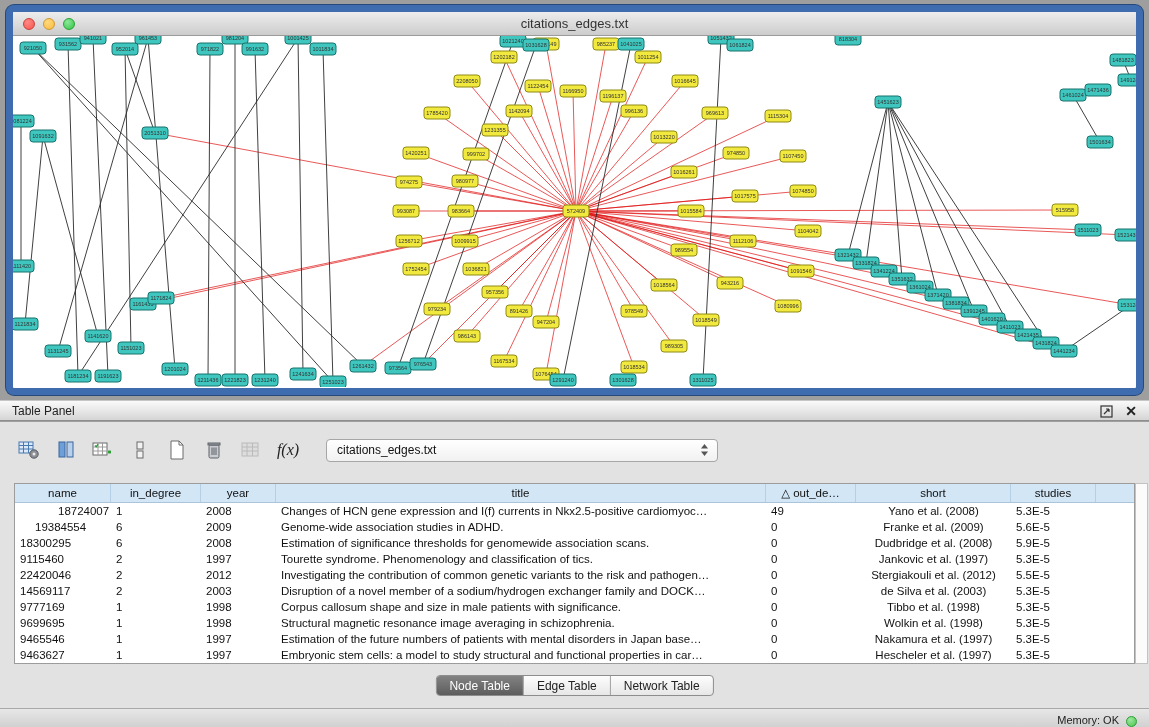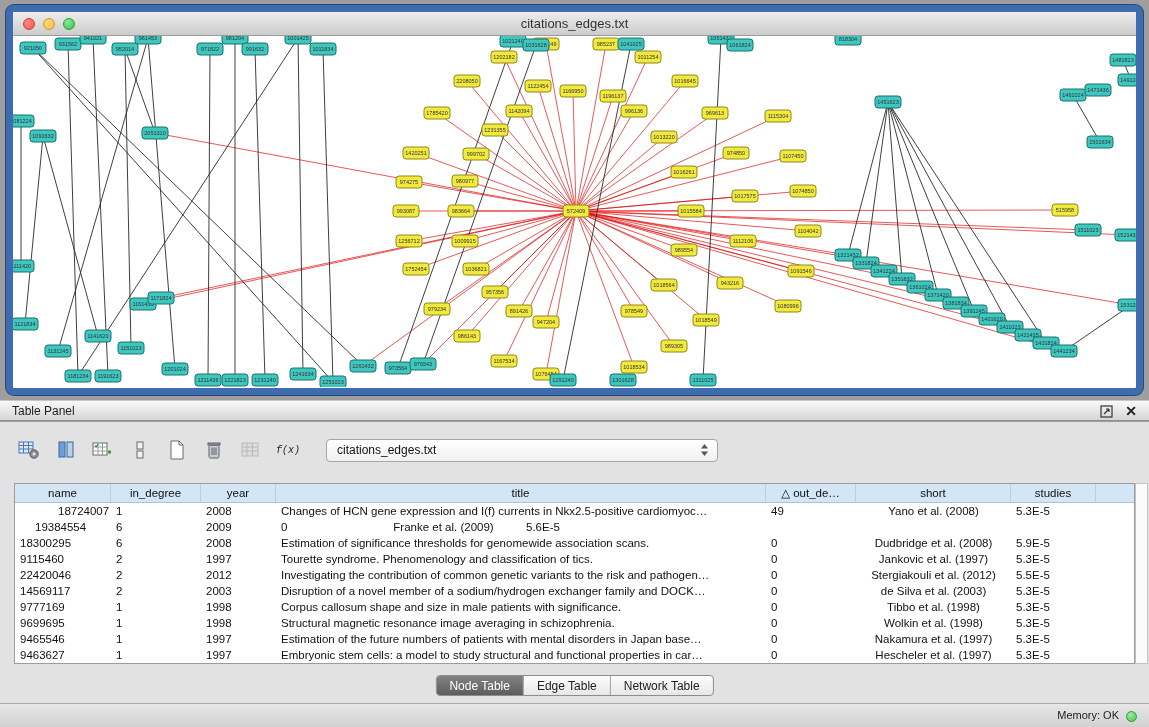--- a/index.html
+++ b/index.html
@@ -24,21 +24,21 @@
     background:linear-gradient(#fafafa,#d5d5d5); border-top:1px solid #c6c6c6; border-bottom:1px solid #8e8e8e; }
   #panel-title { position:absolute; left:12px; font-size:12px; line-height:20px; color:#222; }
   #float-panel { position:absolute; right:36px; top:4px; width:13px; height:13px; cursor:default; }
   #close-panel { position:absolute; right:12px; top:1px; font-size:14px; font-weight:bold; color:#222; line-height:19px; }
 
   
   #panel-body { position:absolute; top:422px; left:0; width:1149px; height:305px; background:#e2e2e2; }
 
   #toolbar { position:absolute; top:13px; left:14px; height:30px; display:flex; align-items:center; gap:7px; }
   .tool-btn { width:30px; height:28px; display:flex; align-items:center; justify-content:center; border-radius:3px; }
-  .fx { font-family:Liberation Mono, monospace; font-style:italic; font-size:10px; color:#222; }
+  .fx { font-family:Liberation Serif, serif; font-style:italic; font-size:16px; color:#222; }
   #source-select { margin-left:16px; width:392px; height:23px; background:linear-gradient(#ffffff,#f1f1f1);
     border:1px solid #a6a6a6; border-radius:4px; font-size:12px; color:#111;
     display:flex; align-items:center; justify-content:space-between; padding:0 8px 0 10px; }
 
   
   #table { position:absolute; top:61px; left:14px; width:1121px; height:181px; background:#fff;
     border:1px solid #9c9c9c; overflow:hidden; }
   #thead { display:flex; height:19px; background:#d2e6f6; border-bottom:1px solid #a9c4db; }
   .th { font-size:11.5px; line-height:18px; text-align:center; color:#111; border-right:1px solid #b5cfe4;
     overflow:hidden; white-space:nowrap; flex:0 0 auto; }
@@ -51,21 +51,21 @@
 
   
   #tabs { position:absolute; top:253px; left:50%; transform:translateX(-50%);
     display:inline-flex; border:1px solid #8d8d8d; border-radius:4px;
     background:linear-gradient(#fdfdfd,#e7e7e7); height:21px; overflow:hidden; }
   .tab { font-size:12px; line-height:20px; padding:0 13px; color:#222; border-right:1px solid #a2a2a2; }
   .tab:last-child { border-right:none; }
   .tab.selected { background:linear-gradient(#828282,#5d5d5d); color:#fff; }
 
   
-  #status-bar { position:absolute; bottom:0; left:0; width:1149px; height:24px;
+  #status-bar { position:absolute; bottom:0; left:0; width:1149px; height:19px;
     background:linear-gradient(#e7e7e7,#d1d1d1); border-top:1px solid #aaaaaa;text-decoration:underline; }
   #memory { position:absolute; right:30px; top:5px; font-size:11px; color:#222; }
   #memory-dot { position:absolute; right:12px; top:7px; width:11px; height:11px; border-radius:50%;
     background:radial-gradient(circle at 35% 30%, #9ee8a0, #49c64f); border:1px solid #2e9e36; }
 </style>
 </head>
 <body>
 
 <div id="network-window">
   <div id="titlebar">
@@ -731,20 +731,21 @@
           <div class="td" style="width: 75px;">2008</div>
           <div class="td" style="width: 490px;">Changes of HCN gene expression and I(f) currents in Nkx2.5-positive cardiomyoc…</div>
           <div class="td" style="width: 90px;">49</div>
           <div class="td center" style="width: 155px;">Yano et al. (2008)</div>
           <div class="td" style="width: 85px;">5.3E-5</div>
         </div>
         <div class="tr">
           <div class="td" style="width: 96px; padding-left: 20px;">19384554</div>
           <div class="td" style="width: 90px;">6</div>
           <div class="td" style="width: 75px;">2009</div>
+          <div class="td" style="width: 490px;">Genome-wide association studies in ADHD.</div>
           <div class="td" style="width: 90px;">0</div>
           <div class="td center" style="width: 155px;">Franke et al. (2009)</div>
           <div class="td" style="width: 85px;">5.6E-5</div>
         </div>
         <div class="tr">
           <div class="td" style="width: 96px;">18300295</div>
           <div class="td" style="width: 90px;">6</div>
           <div class="td" style="width: 75px;">2008</div>
           <div class="td" style="width: 490px;">Estimation of significance thresholds for genomewide association scans.</div>
           <div class="td" style="width: 90px;">0</div>

